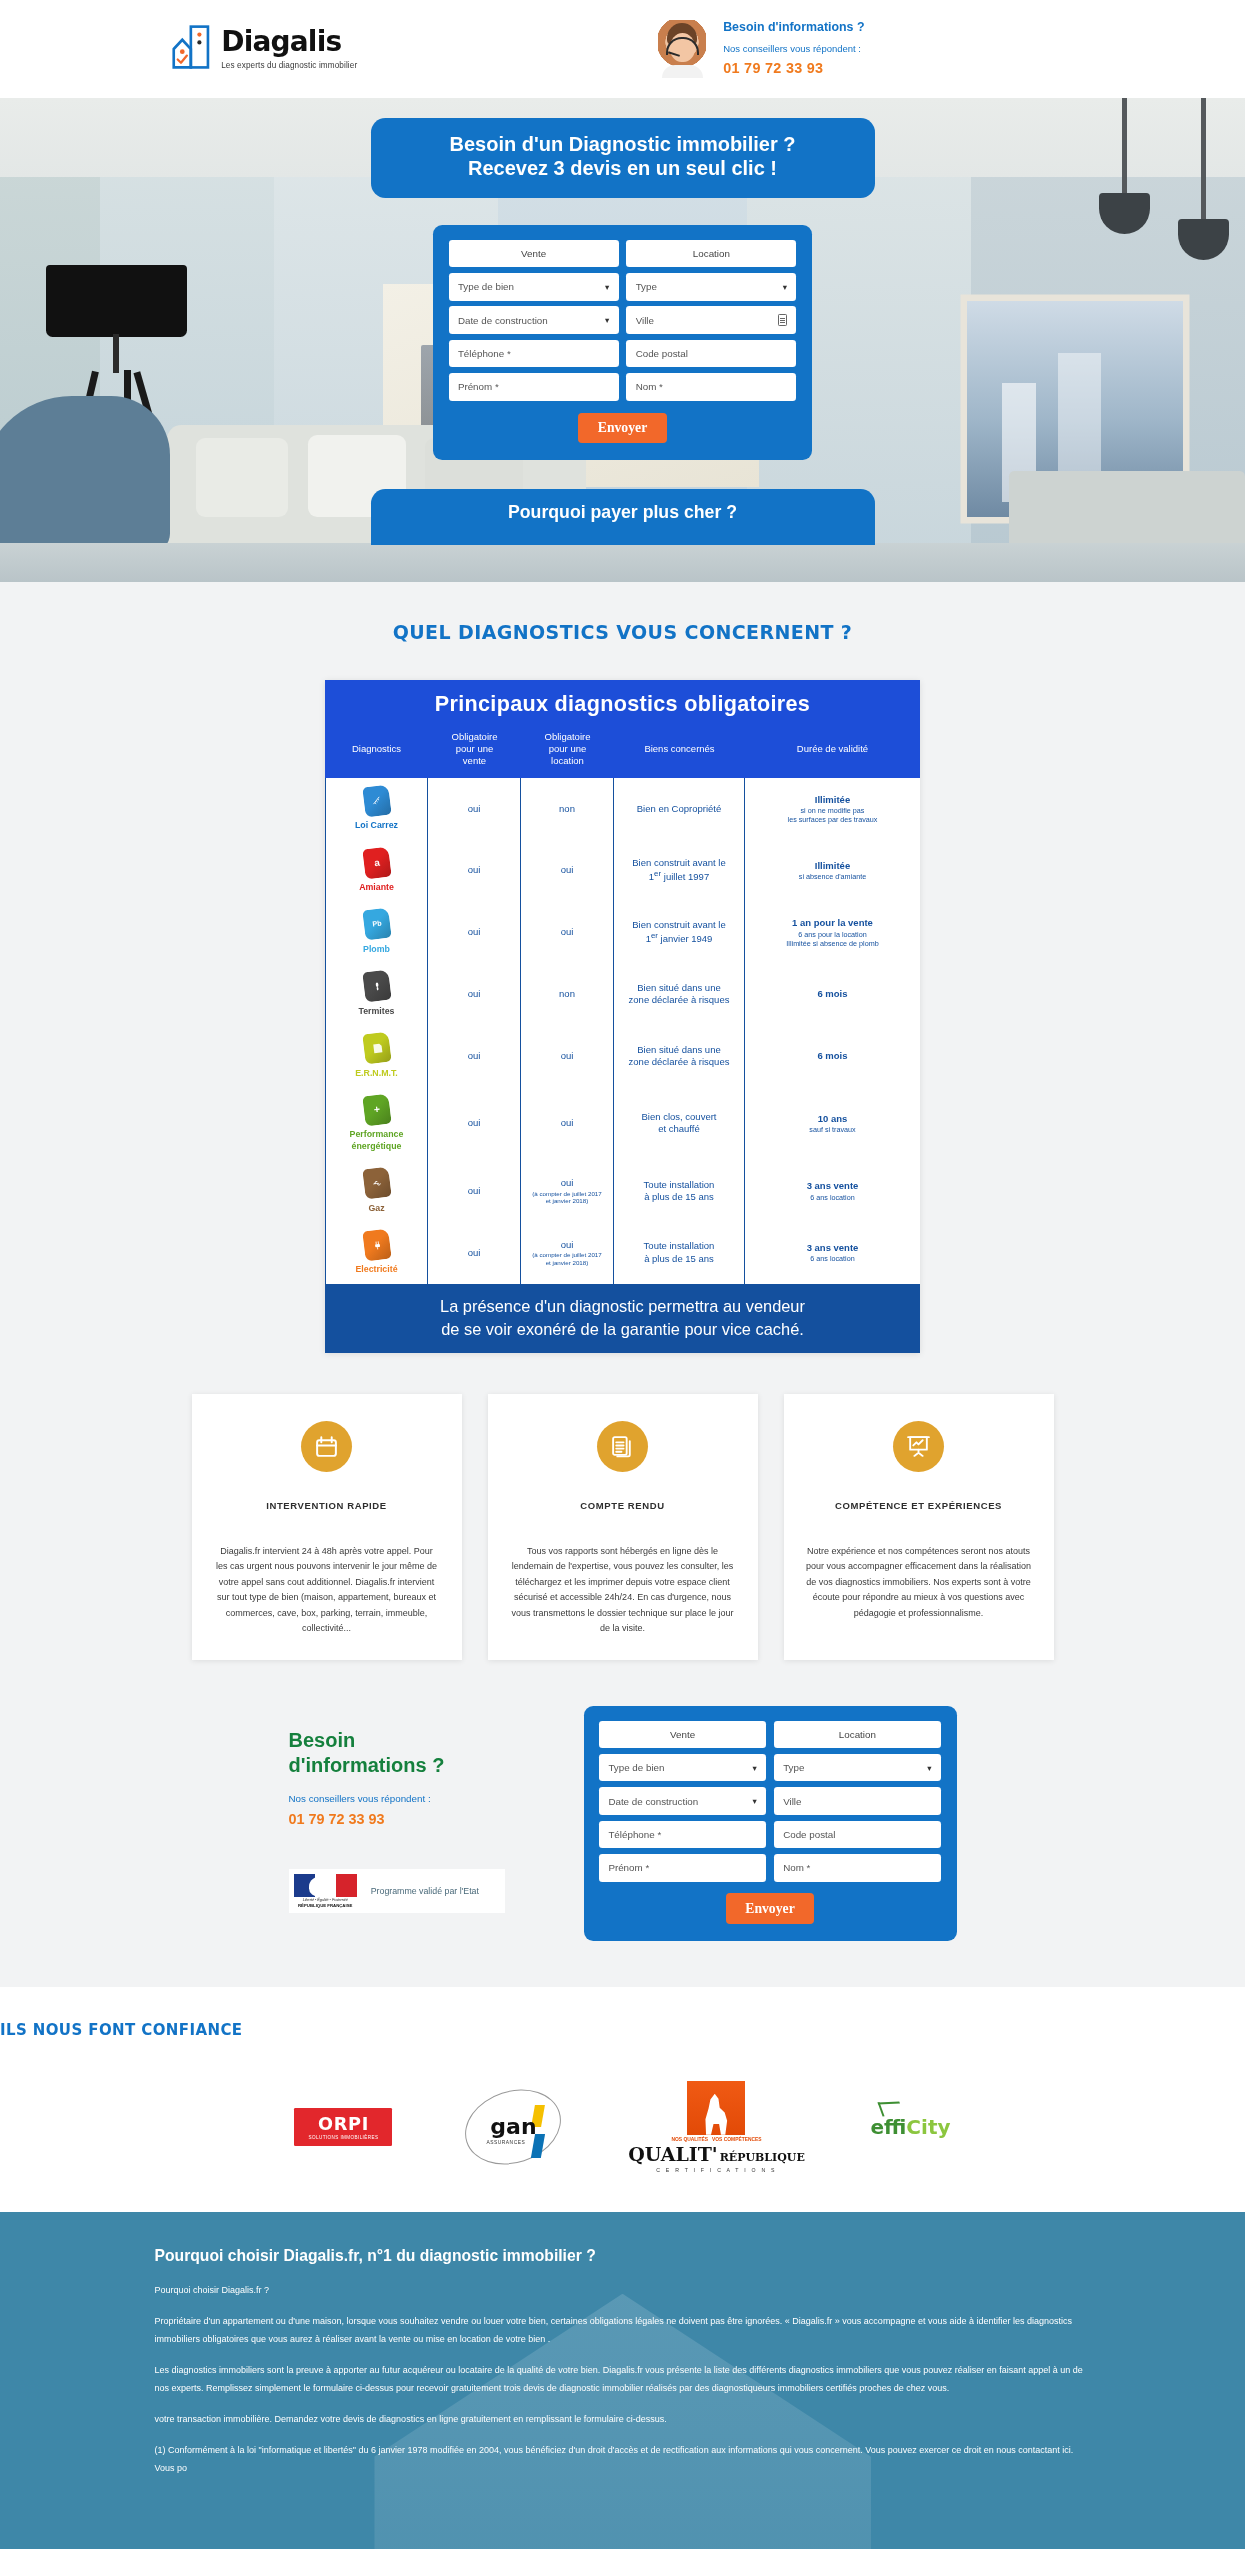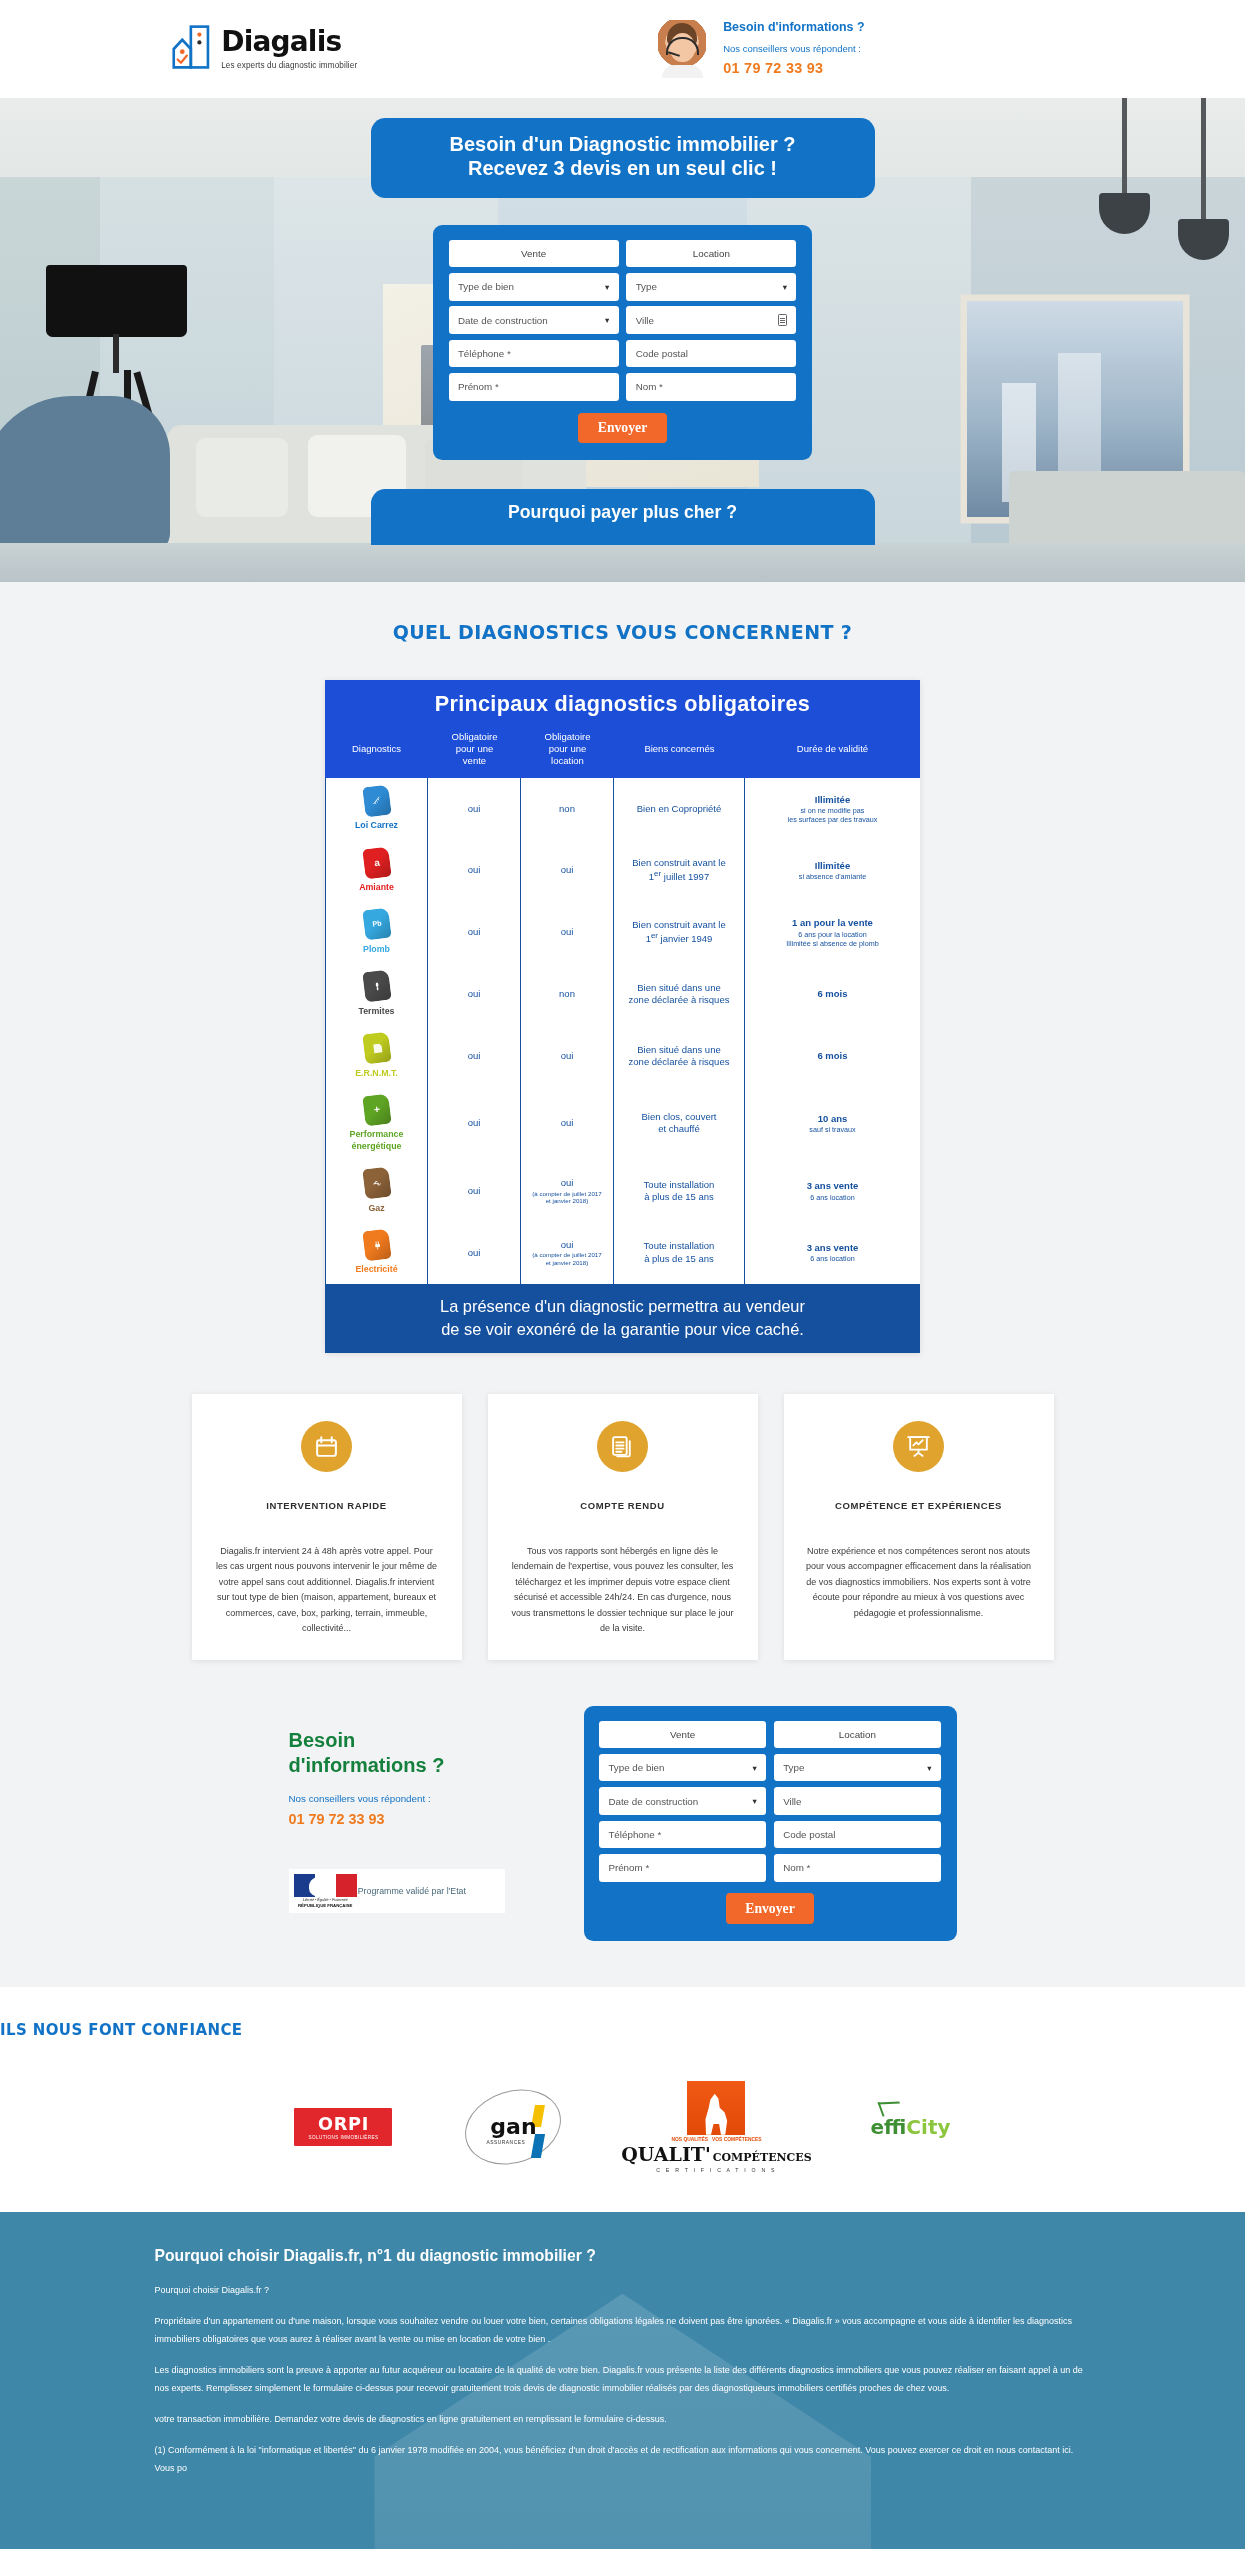--- a/index.html
+++ b/index.html
@@ -209,21 +209,21 @@
   }
   .card-text { font-size: 9px; line-height: 1.72; color: #3a3a3a; text-align: center; }
 
   
   .contact-section { display: flex; justify-content: center; gap: 46px; margin-top: 46px; align-items: flex-start; }
   .contact-left { width: 249px; padding-top: 22px; }
   .contact-left h2 { color: #15803d; font-size: 20px; font-weight: 700; line-height: 1.25; margin-bottom: 14.4px; }
   .contact-left .sub { color: #1273C6; font-size: 9.8px; margin-bottom: 7.2px; }
   .contact-left .phone { color: #F07A1E; font-size: 14.4px; font-weight: 700; }
   .gov-badge {
-    margin-top: 42px; background: #fff; display: flex; align-items: center; gap: 1px;
+    margin-top: 42px; background: #fff; display: flex; align-items: center; gap: 14px;
     padding: 5.2px 11.8px 5.2px 5.2px; width: 216px;
   }
   .gov-flag { width: 63px; height: 34px; position: relative; flex: 0 0 auto; }
   .gov-flag .fb { position:absolute; left:0; top:0; width:21px; height:23.6px; background:#1B3B8C; }
   .gov-flag .fw { position:absolute; left:21px; top:0; width:21px; height:23.6px; background:#fff; }
   .gov-flag .fr { position:absolute; left:42px; top:0; width:21px; height:23.6px; background:#D6232B; }
   .gov-flag .marianne { position:absolute; left:15.7px; top:2px; width:26px; height:21px; background:#fff; border-radius:50% 50% 40% 40%; }
   .gov-flag .motto { position:absolute; left:0; bottom:5.9px; width:63px; text-align:center; font-size:3.7px; font-style:italic; color:#222; }
   .gov-flag .rep { position:absolute; left:0; bottom:0; width:63px; text-align:center; font-size:4.3px; font-weight:700; color:#111; }
   .gov-text { font-size: 8.8px; color: #4a6a7a; }
@@ -730,21 +730,21 @@
     <div class="logo-qualit">
       <div class="box">
           <span class="wolf"></span>
         </div>
       <div class="line">
         <span class="tiny">NOS QUALITÉS</span>
         <span class="tiny">VOS COMPÉTENCES</span>
       </div>
       <div class="main">
         <span class="a">QUALIT'</span>
-        <span class="b">COMPÉTENCES</span>
+        <span class="b">RÉPUBLIQUE</span>
       </div>
       <div class="cert">C E R T I F I C A T I O N S</div>
     </div>
 
     <div class="logo-effi">
       <span class="roof"></span>
       <span class="g1">effi</span>
         <span class="g2">City</span>
     </div>
   </div>

